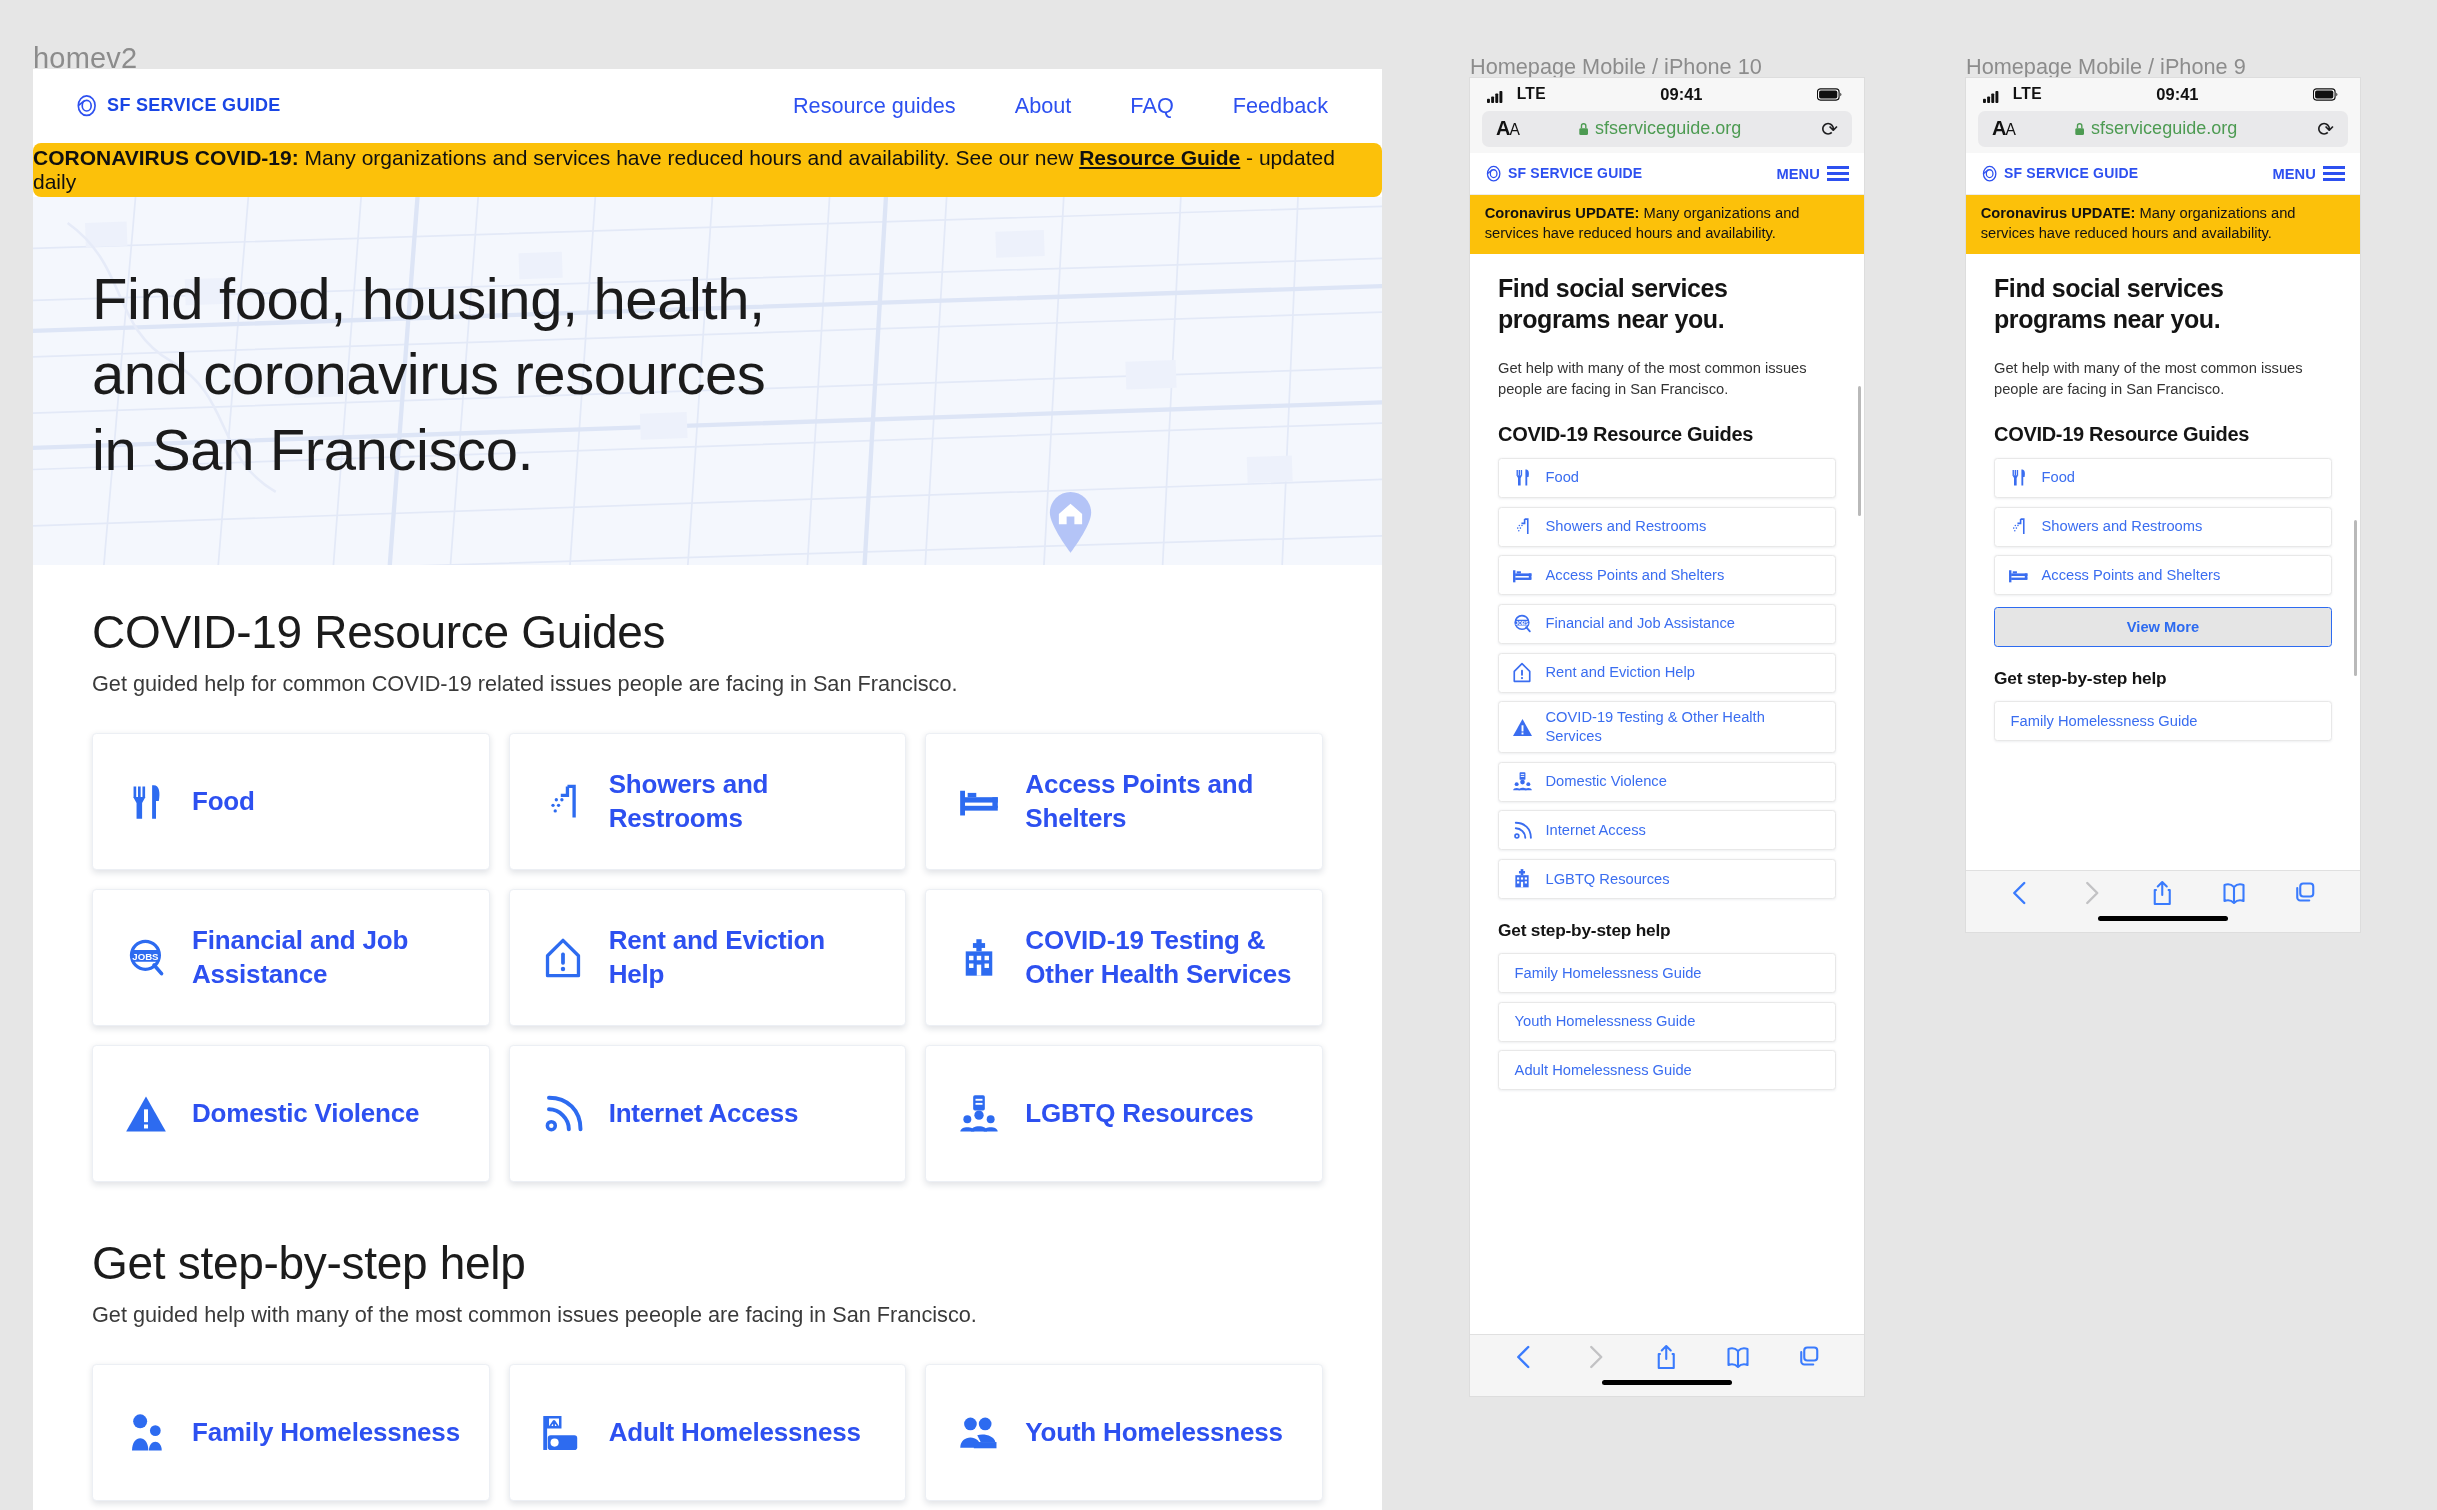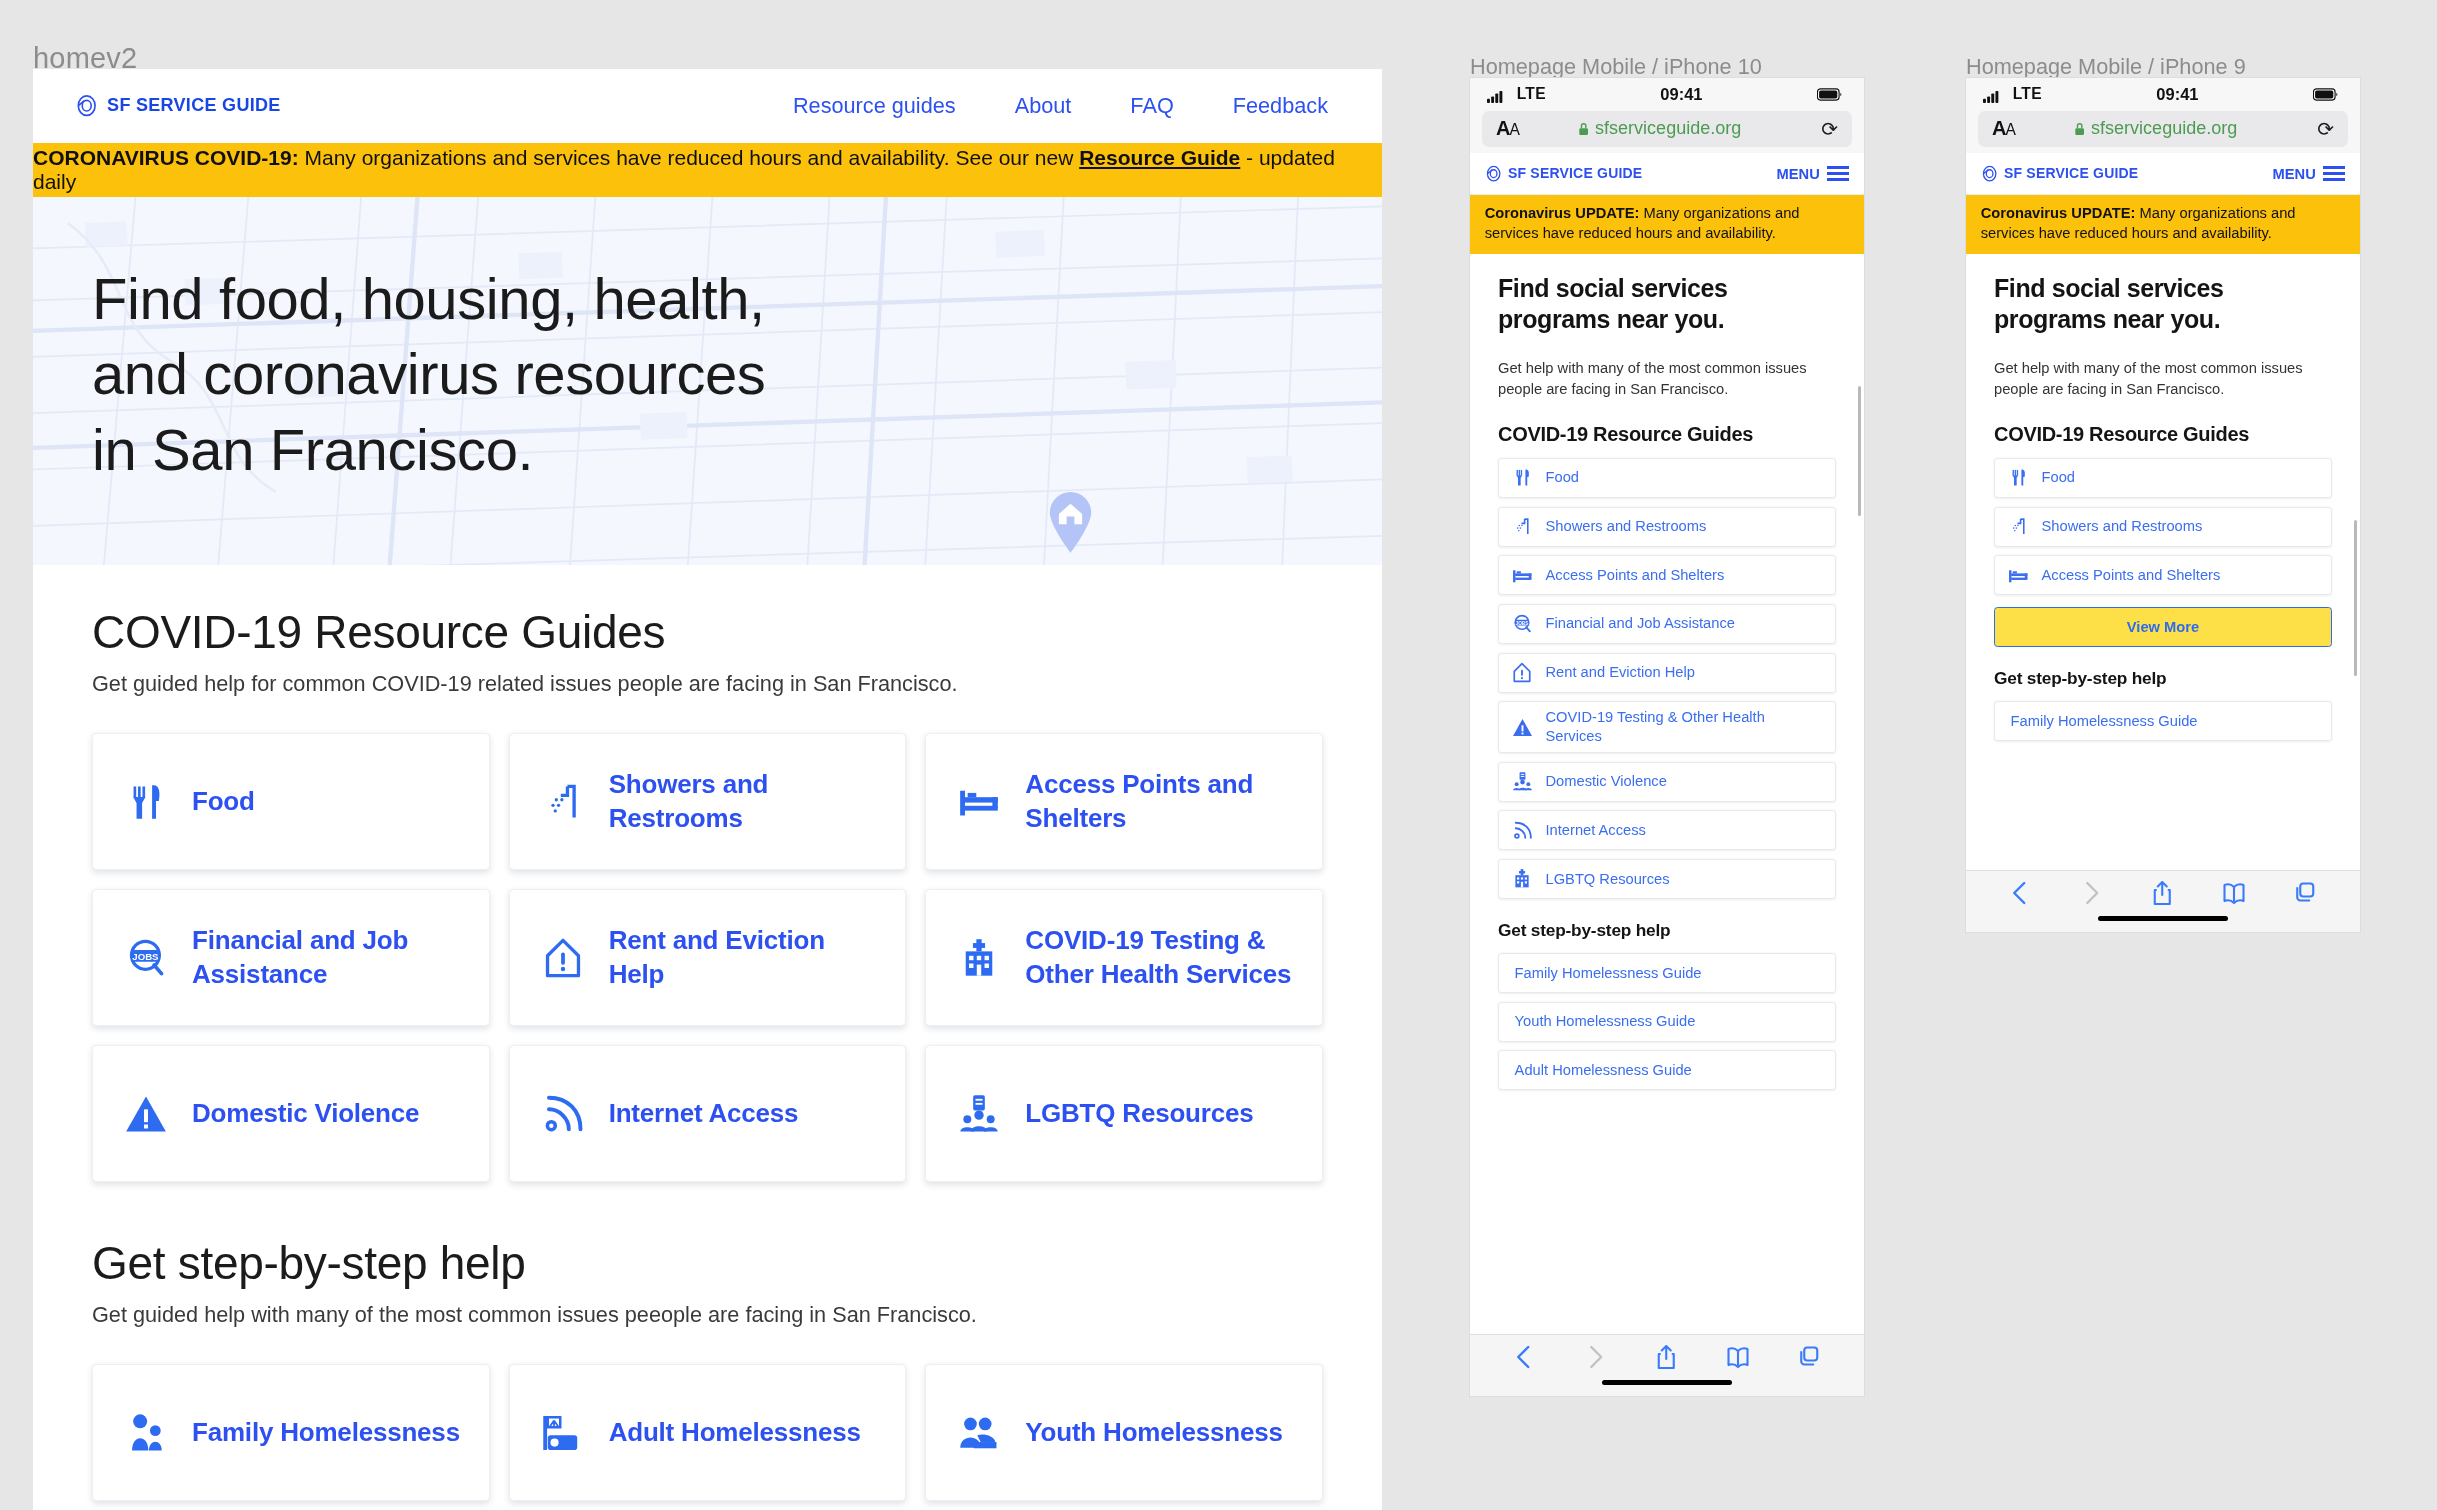--- a/index.html
+++ b/index.html
@@ -35,21 +35,21 @@
   }
   .d-nav { display:flex; align-items:center; gap:59px; }
   .d-nav a {
     color:#2d50f0; font-size:21.7px; text-decoration:none;
     font-family:"Liberation Sans", sans-serif;
   }
 
   
   .d-banner {
     background:#fcc10a; height:54px; display:flex; align-items:center;
-    justify-content:flex-start; font-size:21px; color:#101010;
+    justify-content:flex-start; font-size:21px; color:#101010;border-radius:8px;
   }
   .d-banner b { font-weight:bold; }
   .d-banner u { text-decoration: underline; font-weight: bold; }
 
   
   .d-hero {
     position:relative; height:368px; overflow:hidden;
     background:#f4f7fd;
   }
   .d-hero .mapbg { position:absolute; inset:0; opacity:1; }
@@ -153,21 +153,21 @@
     padding: 6px 12px;
   }
   .m-item .ico { flex:0 0 auto; width:22.5px; height:22.5px;
     display:flex; align-items:center; justify-content:center; }
   .m-item .lbl { color:#3a6df0; font-size:14.7px; line-height:1.28; }
   .m-item.noicon { padding-left:15.6px; }
 
   .viewmore {
     margin-top:12px; height:40px; border:1.7px solid #2d6bf0; border-radius:3.5px;
     display:flex; align-items:center; justify-content:center;
-    color:#2d6bf0; font-weight:bold; font-size:14.7px; background:#fde047;
+    color:#2d6bf0; font-weight:bold; font-size:14.7px; background:#e5e5e5;
   }
 
   .toolbar {
     position:absolute; left:0; right:0; bottom:0;
     height:62px; background:#f5f5f5; border-top:0.9px solid #e0e0e0;
   }
   .toolbar .icons {
     display:flex; align-items:center; justify-content:space-around;
     height:38px; padding: 5.2px 19px 0;
   }

